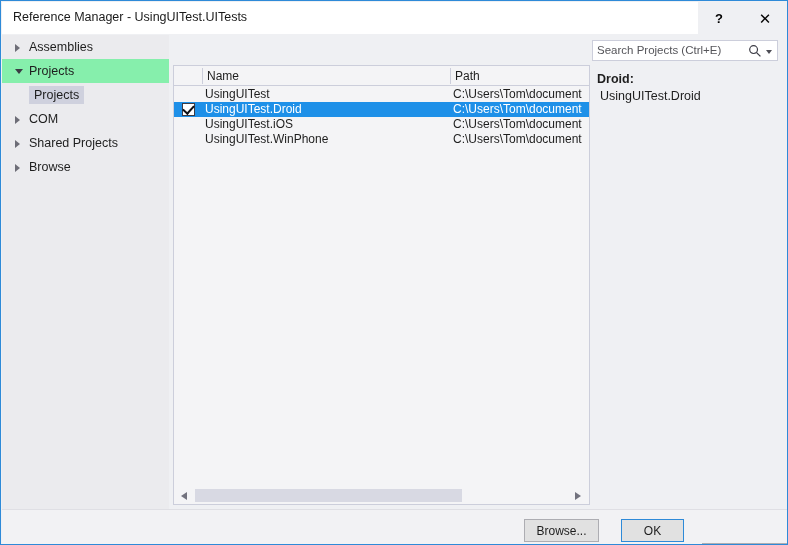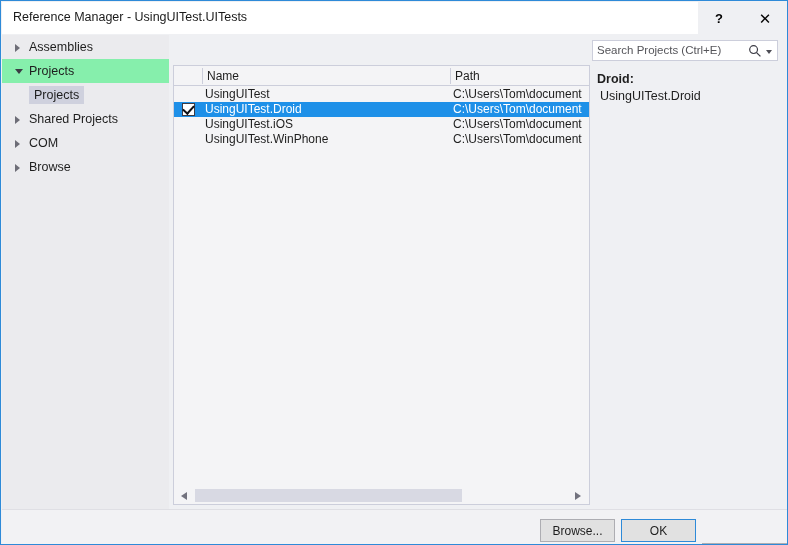--- a/index.html
+++ b/index.html
@@ -302,22 +302,22 @@
     height: 23px;
     background: #e1e1e1;
     border: 1px solid #adadb2;
     box-sizing: border-box;
     font-family: "Liberation Sans", sans-serif;
     font-size: 12px;
     color: #1e1e1e;
     cursor: default;
     padding: 0;
   }
-  #browse-btn { left: 538px; width: 75px; }
-  #ok-btn { left: 619px; width: 75px; border: 1px solid #2e8ad8; }
+  #browse-btn { left: 522px; width: 75px; }
+  #ok-btn { left: 619px; width: 63px; border: 1px solid #2e8ad8; }
   #cancel-btn { left: 700px; width: 99px; margin-top: 24px; }
 </style>
 </head>
 <body>
 
 <div id="dialog">
 
   <div id="titlebar">
     <div id="title-text">Reference Manager - UsingUITest.UITests</div>
     <button class="title-btn" id="help-btn">?</button>
@@ -340,25 +340,25 @@
     </div>
     <div class="tree-item selected">
       <span class="arrow expanded"></span>
       <span class="label">Projects</span>
     </div>
     <div class="tree-child">
       <span class="label-hl">Projects</span>
     </div>
     <div class="tree-item">
       <span class="arrow collapsed"></span>
-      <span class="label">Shared Projects</span>
+      <span class="label">COM</span>
     </div>
     <div class="tree-item">
       <span class="arrow collapsed"></span>
-      <span class="label">COM</span>
+      <span class="label">Shared Projects</span>
     </div>
     <div class="tree-item">
       <span class="arrow collapsed"></span>
       <span class="label">Browse</span>
     </div>
   </div>
 
   <div id="list-panel">
 
     <div id="list-header">

